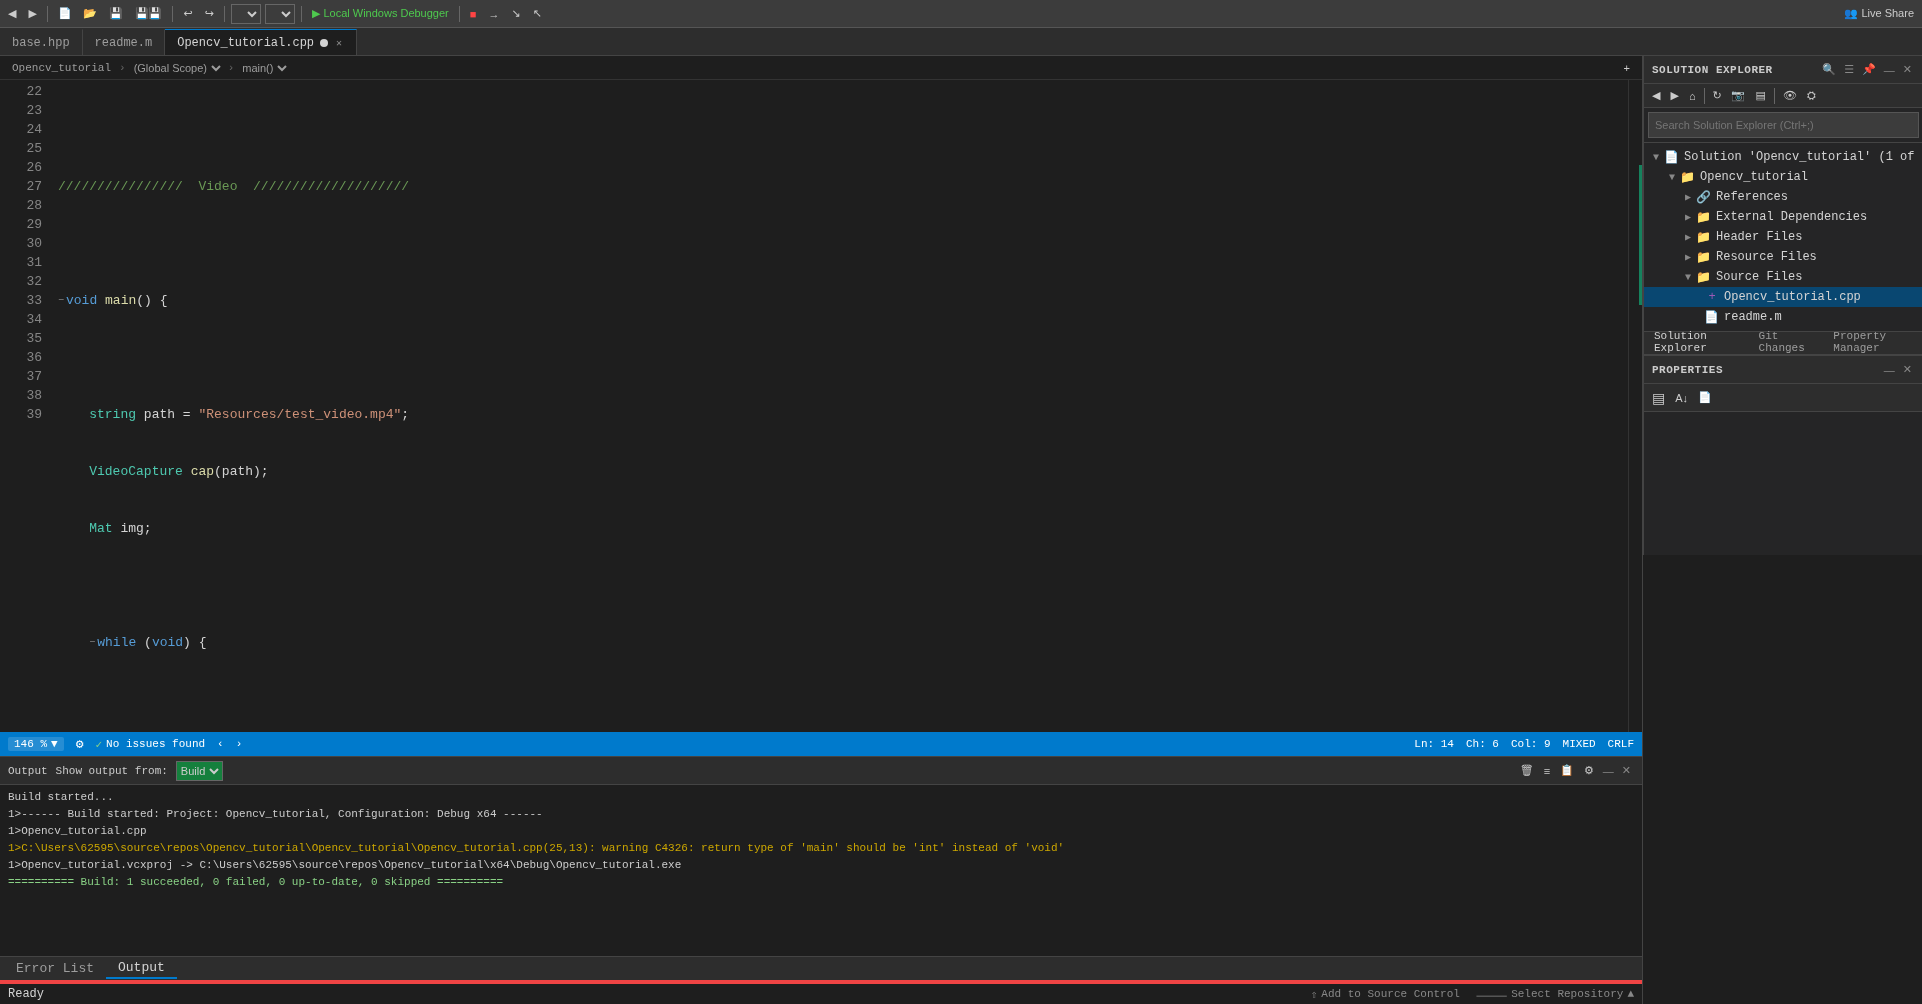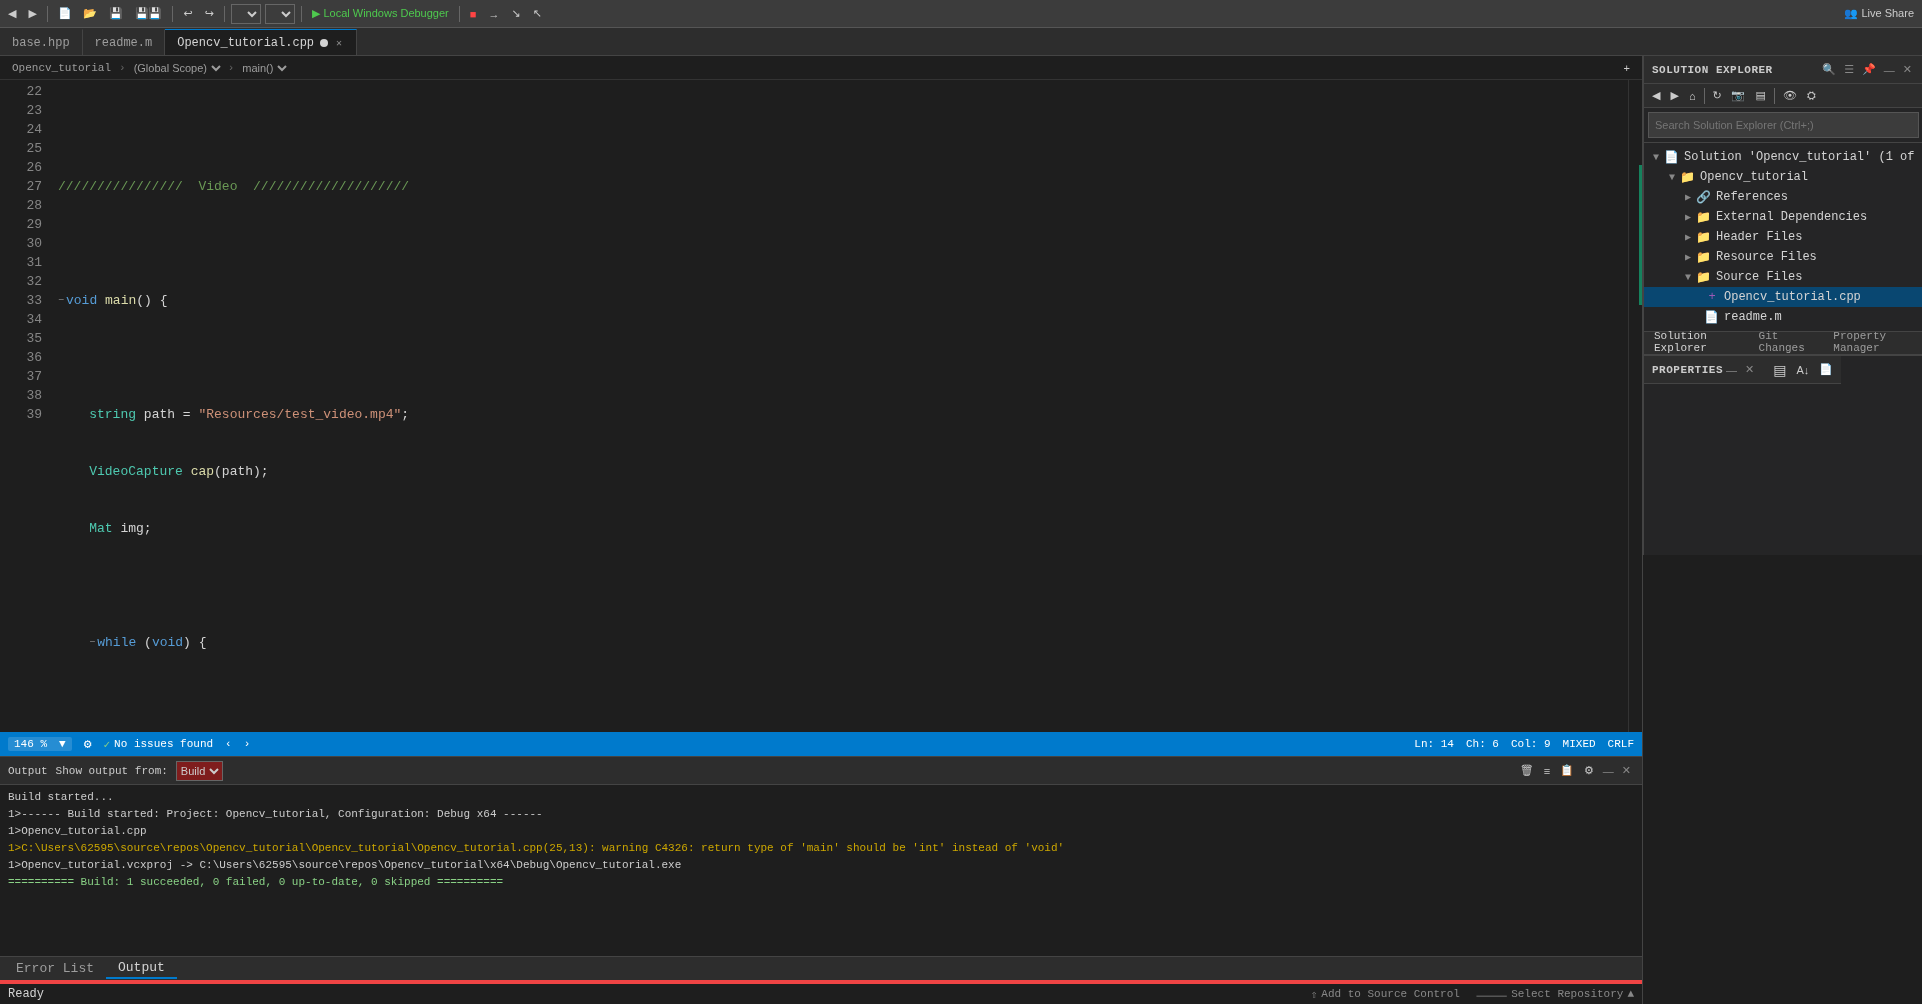--- a/index.html
+++ b/index.html
@@ -176,21 +176,21 @@
       gap: 12px;
     }
     .status-right {
       display: flex;
       align-items: flex-start;
       gap: 12px;
     }
     .zoom-control {
       display: flex;
       align-items: center;
-      gap: 12px;
+      gap: 4px;
       background: rgba(255,255,255,0.15);
       padding: 1px 6px;
       border-radius: 2px;
     }
 
     
     .output-panel {
       background: #1e1e1e;
       border-top: 1px solid #444;
       height: 200px;
@@ -204,21 +204,21 @@
       align-items: center;
       padding: 0 8px;
       gap: 8px;
       border-bottom: 1px solid #444;
     }
     .output-toolbar-label {
       font-size: 11px;
       color: #ccc;
     }
     .output-dropdown {
-      background: #7f1d1d;
+      background: #15803d;
       border: 1px solid #666;
       color: #ccc;
       font-size: 11px;
       height: 20px;
     }
     .output-toolbar-btns {
       display: flex;
       gap: 2px;
       margin-left: auto;
     }
@@ -356,21 +356,21 @@
       padding: 0 4px;
       gap: 2px;
       border-bottom: 1px solid #444;
     }
     .properties-panel {
       height: 200px;
       background: #252526;
       border-left: 1px solid #444;
       border-top: 1px solid #444;
       display: flex;
-      flex-direction: row;
+      flex-direction: column;
       width: 280px;
     }
     .props-toolbar {
       height: 28px;
       background: #2d2d2d;
       display: flex;
       align-items: center;
       padding: 0 4px;
       gap: 2px;
       border-bottom: 1px solid #444;

